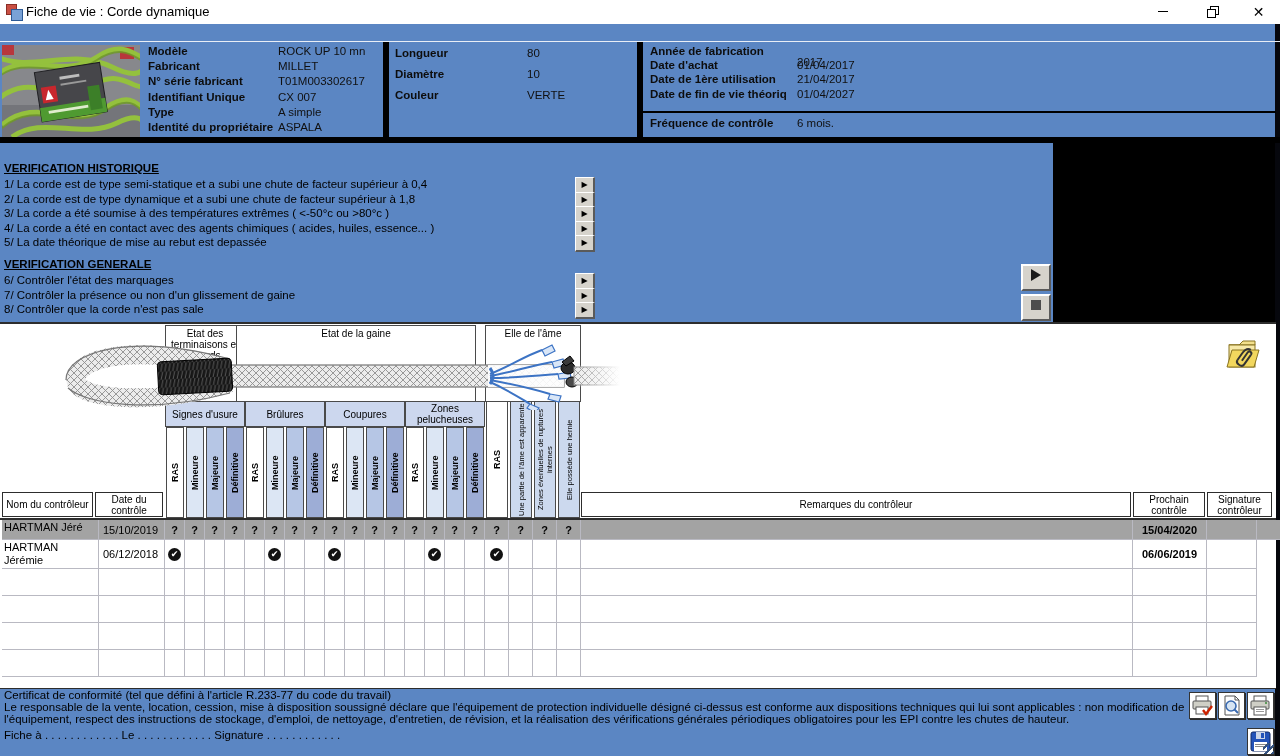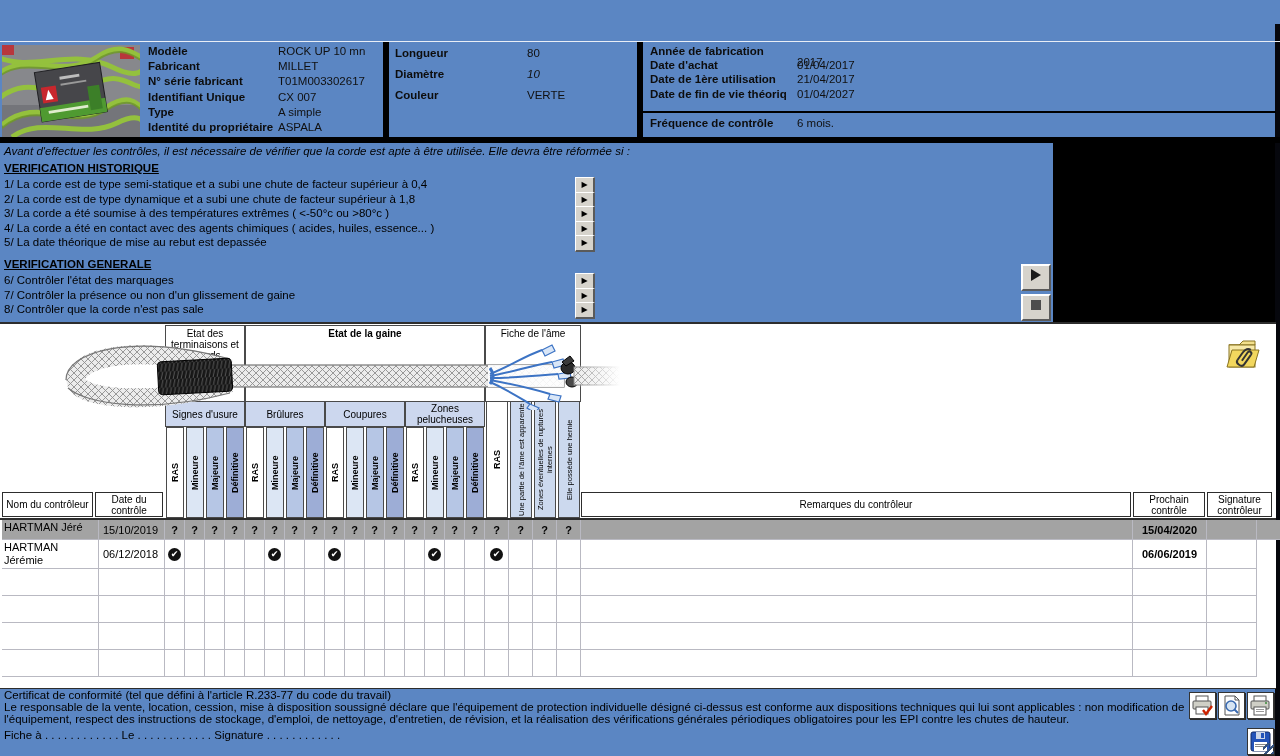--- a/index.html
+++ b/index.html
@@ -64,20 +64,30 @@
   .fline{position:absolute;left:4px;font-size:11.5px;color:#000;white-space:nowrap;text-align:center;}
   .icon-btn{position:absolute;width:25px;height:25px;background:#fff;border:1px solid #333;box-shadow:1px 1px 0 #2a2a2a;cursor:default;}
   .griplines{position:absolute;right:6px;bottom:2px;width:11px;height:11px;
      background:repeating-linear-gradient(135deg,transparent 0 3px,#35537f 3px 5px);}
 </style>
 </head>
 <body>
 
 <div id="app">
 
+  <div id="titlebar">
+    <span class="appicon">
+        <span class="sq1"></span>
+        <span class="sq2"></span>
+      </span>
+    <span class="title">Fiche de vie : Corde dynamique</span>
+    <span class="wbtn" style="left:1140px;"><span class="min-glyph"></span></span>
+    <span class="wbtn" style="left:1189px;"><span class="restore-glyph"><span class="f"></span><span class="b"></span></span></span>
+    <span class="wbtn" style="left:1236px;font-size:14px;"><span>✕</span></span>
+  </div>
 
   <div id="rightstrip"></div>
 
   <div id="notice-line"></div>
 
   <svg class="abs" style="left:2px;top:45px;" width="138" height="92">
     <rect width="138" height="92" fill="#87888c"></rect>
     <rect y="60" width="138" height="32" fill="#74757a"></rect>
     <rect x="0" y="0" width="12" height="10" fill="#b8373c"></rect>
     <rect x="118" y="2" width="14" height="12" fill="#b8373c"></rect>
@@ -116,41 +126,40 @@
       <div class="plabel" style="left: 148px; top: 105.8px;">Type</div>
       <div class="pvalue" style="left: 278px; top: 105.8px;">A simple</div>
       <div class="plabel" style="left: 148px; top: 121px;">Identité du propriétaire</div>
       <div class="pvalue" style="left: 278px; top: 121px;">ASPALA</div>
     </div>
   <div class="hsep-v" style="left:383px;"></div>
   <div id="panel-dims">
       <div class="plabel" style="left: 395px; top: 47px;">Longueur</div>
       <div class="pvalue" style="left: 527px; top: 47px;">80</div>
       <div class="plabel" style="left: 395px; top: 68px;">Diamètre</div>
-      <div class="pvalue" style="left: 527px; top: 68px; font-style: italic;">10</div>
+      <div class="pvalue" style="left: 527px; top: 68px;">10</div>
       <div class="plabel" style="left: 395px; top: 89px;">Couleur</div>
       <div class="pvalue" style="left: 527px; top: 89px;">VERTE</div>
     </div>
   <div class="hsep-v" style="left:637px;"></div>
   <div id="panel-dates">
       <div class="plabel" style="left: 650px; top: 45px;">Année de fabrication</div>
       <div class="pvalue" style="left: 797px; top: 56px;">2017</div>
       <div class="plabel" style="left: 650px; top: 59.2px;">Date d'achat</div>
       <div class="pvalue" style="left: 797px; top: 59.2px;">01/04/2017</div>
       <div class="plabel" style="left: 650px; top: 73.4px;">Date de 1ère utilisation</div>
       <div class="pvalue" style="left: 797px; top: 73.4px;">21/04/2017</div>
       <div class="plabel" style="left: 650px; top: 87.6px;">Date de fin de vie théoriq</div>
       <div class="pvalue" style="left: 797px; top: 87.6px;">01/04/2027</div>
       <div class="plabel" style="left: 650px; top: 117px;">Fréquence de contrôle</div>
       <div class="pvalue" style="left: 797px; top: 117px;">6 mois.</div>
     </div>
   <div id="dates-sep"></div>
   <div id="hsep-h"></div>
 
-  <div class="vintro">Avant d'effectuer les contrôles, il est nécessaire de vérifier que la corde est apte à être utilisée. Elle devra être réformée si :</div>
   <div id="verification">
       <div class="vtitle" style="top: 162px;">VERIFICATION HISTORIQUE</div>
       <div class="vitem" style="top: 178px;">1/ La corde est de type semi-statique et a subi une chute de facteur supérieur à 0,4</div>
       <div class="mini-btn" style="top: 177px;"><span>▶</span></div>
       <div class="vitem" style="top: 192.6px;">2/ La corde est de type dynamique et a subi une chute de facteur supérieur à 1,8</div>
       <div class="mini-btn" style="top: 191.6px;"><span>▶</span></div>
       <div class="vitem" style="top: 207.2px;">3/ La corde a été soumise à des températures extrêmes ( &lt;-50°c ou &gt;80°c )</div>
       <div class="mini-btn" style="top: 206.2px;"><span>▶</span></div>
       <div class="vitem" style="top: 221.8px;">4/ La corde a été en contact avec des agents chimiques ( acides, huiles, essence... )</div>
       <div class="mini-btn" style="top: 220.8px;"><span>▶</span></div>
@@ -167,25 +176,25 @@
 
   <div id="video"></div>
   <div class="av-btn" style="top:264px;"><span class="play-tri"></span></div>
   <div class="av-btn" style="top:294px;"><span class="stop-sq"></span></div>
 
   <div id="zone">
     <div id="insp-header">
         <div class="gbox" style="left: 165px; top: 1px; width: 78px; height: 75px;">
           <div style="padding: 2px 4px; font-size: 10px;">Etat des terminaisons et nœuds</div>
         </div>
-        <div class="gbox" style="left: 245px; top: 1px; width: 238px; height: 75px; font-weight: bold;">
+        <div class="gbox" style="left: 236px; top: 1px; width: 238px; height: 75px;">
           <div style="padding: 2px 4px; font-size: 10px;">Etat de la gaine</div>
         </div>
         <div class="gbox" style="left: 485px; top: 1px; width: 94px; height: 75px;">
-          <div style="padding: 2px 4px; font-size: 10px;">Fiche de l'âme</div>
+          <div style="padding: 2px 4px; font-size: 10px;">Elle de l'âme</div>
         </div>
         <div class="sgbox" style="left: 165px; top: 77px; width: 78px; height: 24px;">Signes d'usure</div>
         <div class="sgbox" style="left: 245px; top: 77px; width: 78px; height: 24px;">Brûlures</div>
         <div class="sgbox" style="left: 325px; top: 77px; width: 78px; height: 24px;">Coupures</div>
         <div class="sgbox" style="left: 405px; top: 77px; width: 78px; height: 24px;">Zones pelucheuses</div>
         <div class="rotcell" style="left: 166px; top: 103px; width: 16px; height: 89px; background: rgb(255, 255, 255);">
           <div class="rottext" style="font-size: 9px; line-height: normal; font-weight: bold;">RAS</div>
         </div>
         <div class="rotcell" style="left: 186px; top: 103px; width: 16px; height: 89px; background: rgb(220, 230, 244);">
           <div class="rottext" style="font-size: 9px; line-height: normal; font-weight: bold;">Mineure</div>

